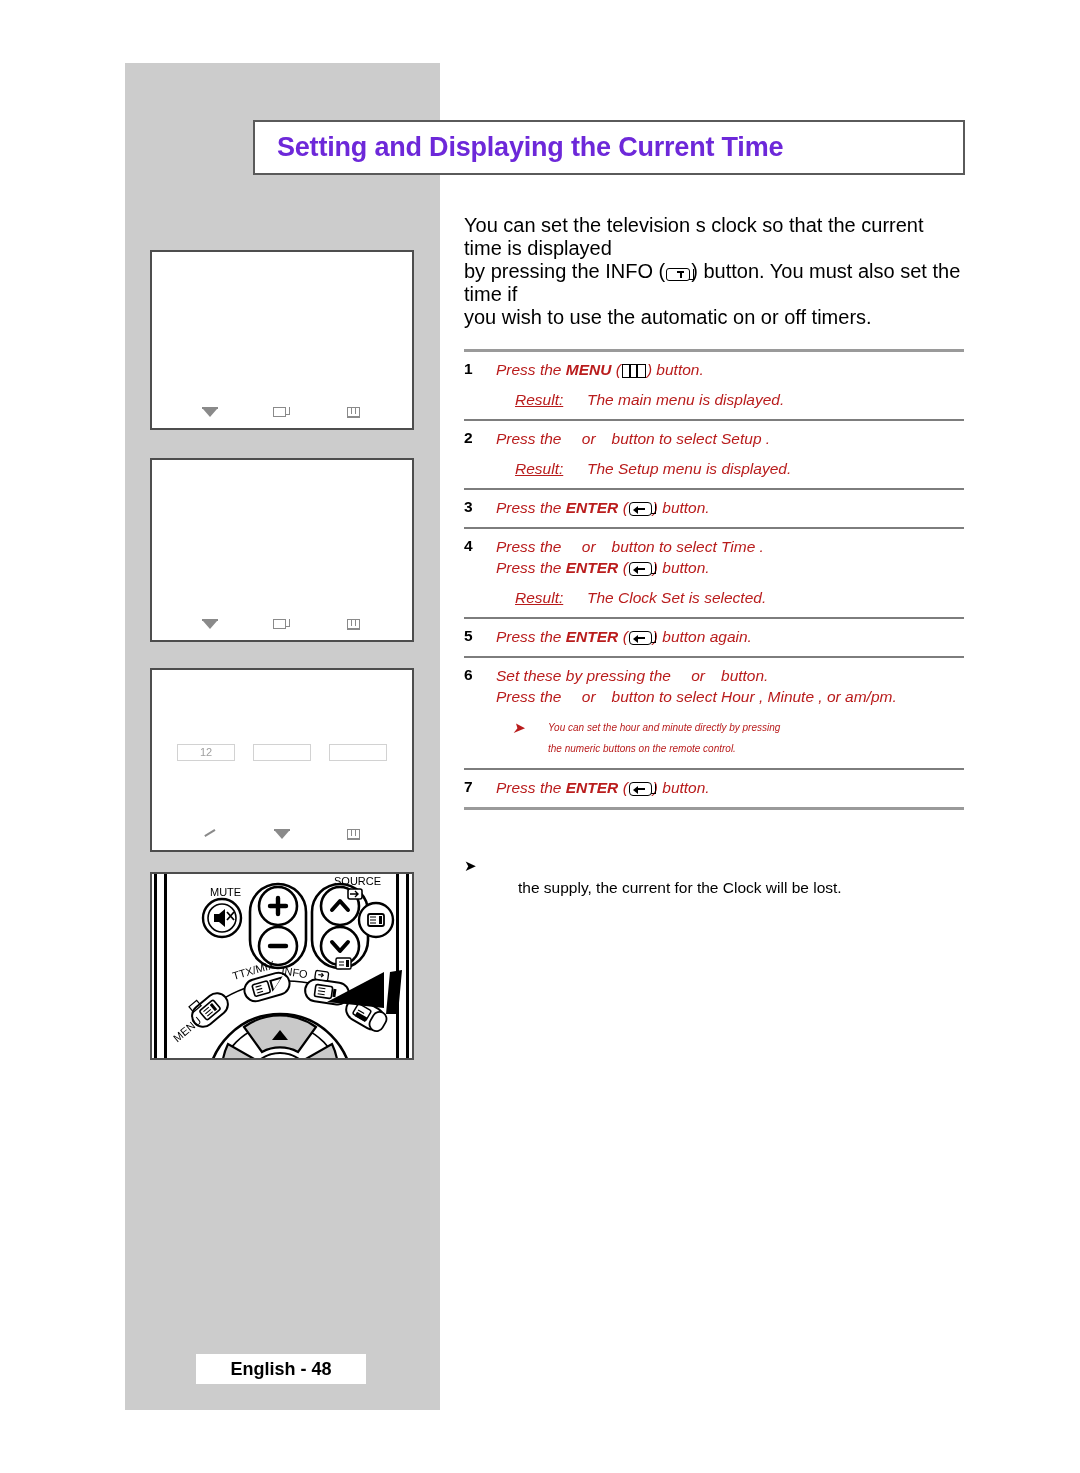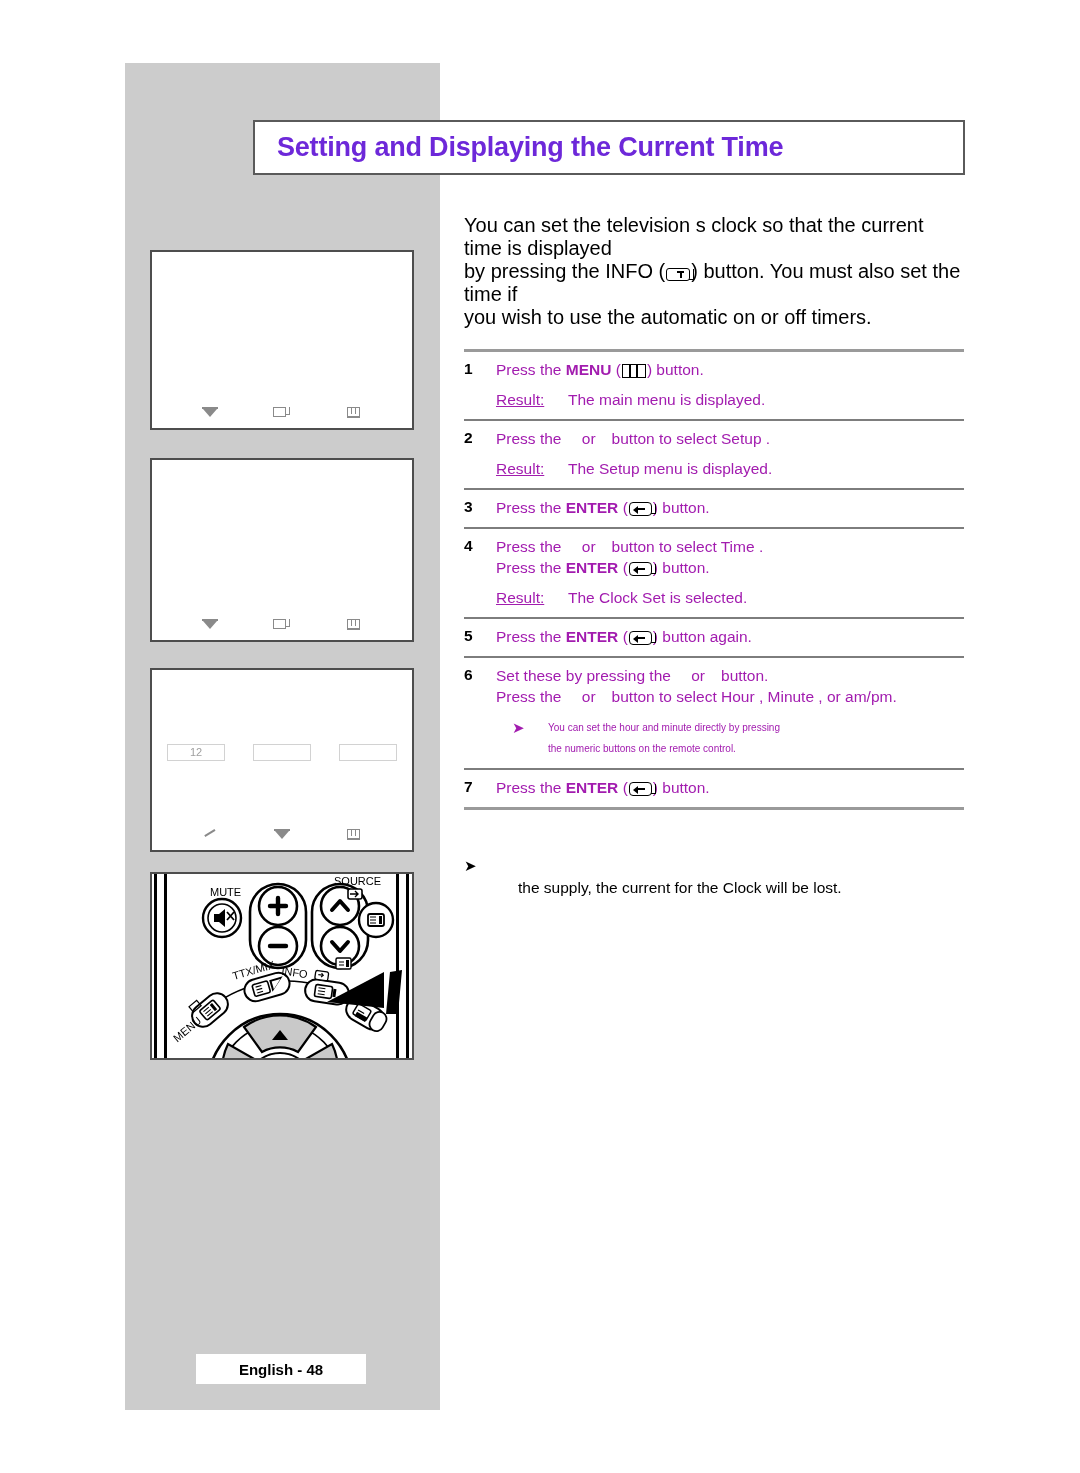--- a/index.html
+++ b/index.html
@@ -78,26 +78,28 @@
     flex: 0 0 32px;
     font-size: 15.5px;
     font-weight: bold;
     color: #000;
     padding-top: 1px;
   }
   .step-body {
     flex: 1 1 auto;
     font-size: 15.5px;
     line-height: 21px;
-    color: #a21caf;
+    color: #b91c1c;
+    font-style: italic;
   }
   .step-line { white-space: nowrap; }
   .result-line {
     margin-top: 9px;
     display: flex;
+    margin-left: 19px;
   }
   .result-label {
     text-decoration: underline;
     width: 72px;
     flex: 0 0 72px;
   }
   .bold { font-weight: bold; }
 
   
   .note {
@@ -280,21 +282,21 @@
     transform: rotate(-32deg);
   }
 
   
   .time-fields {
     position: absolute;
     left: 0; right: 0;
     top: 74px;
     display: flex;
     justify-content: center;
-    gap: 28px;
+    gap: 18px;
   }
   .time-field {
     width: 58px;
     height: 17px;
     border: 1.4px solid #d2d2d2;
     box-sizing: border-box;
     font-size: 11px;
     color: #9f9f9f;
     text-align: center;
     line-height: 15px;
@@ -320,21 +322,21 @@
     left: 196px;
     top: 1354px;
     width: 170px;
     height: 30px;
     background: #ffffff;
     display: flex;
     align-items: center;
     justify-content: center;
   }
   #page-footer .lbl {
-    font-size: 15px;
+    font-size: 18px;
     font-weight: bold;
     color: #000;
   }
 </style>
 </head>
 <body>
 
 <div id="gray-panel"></div>
 
 <div id="title-bar">

